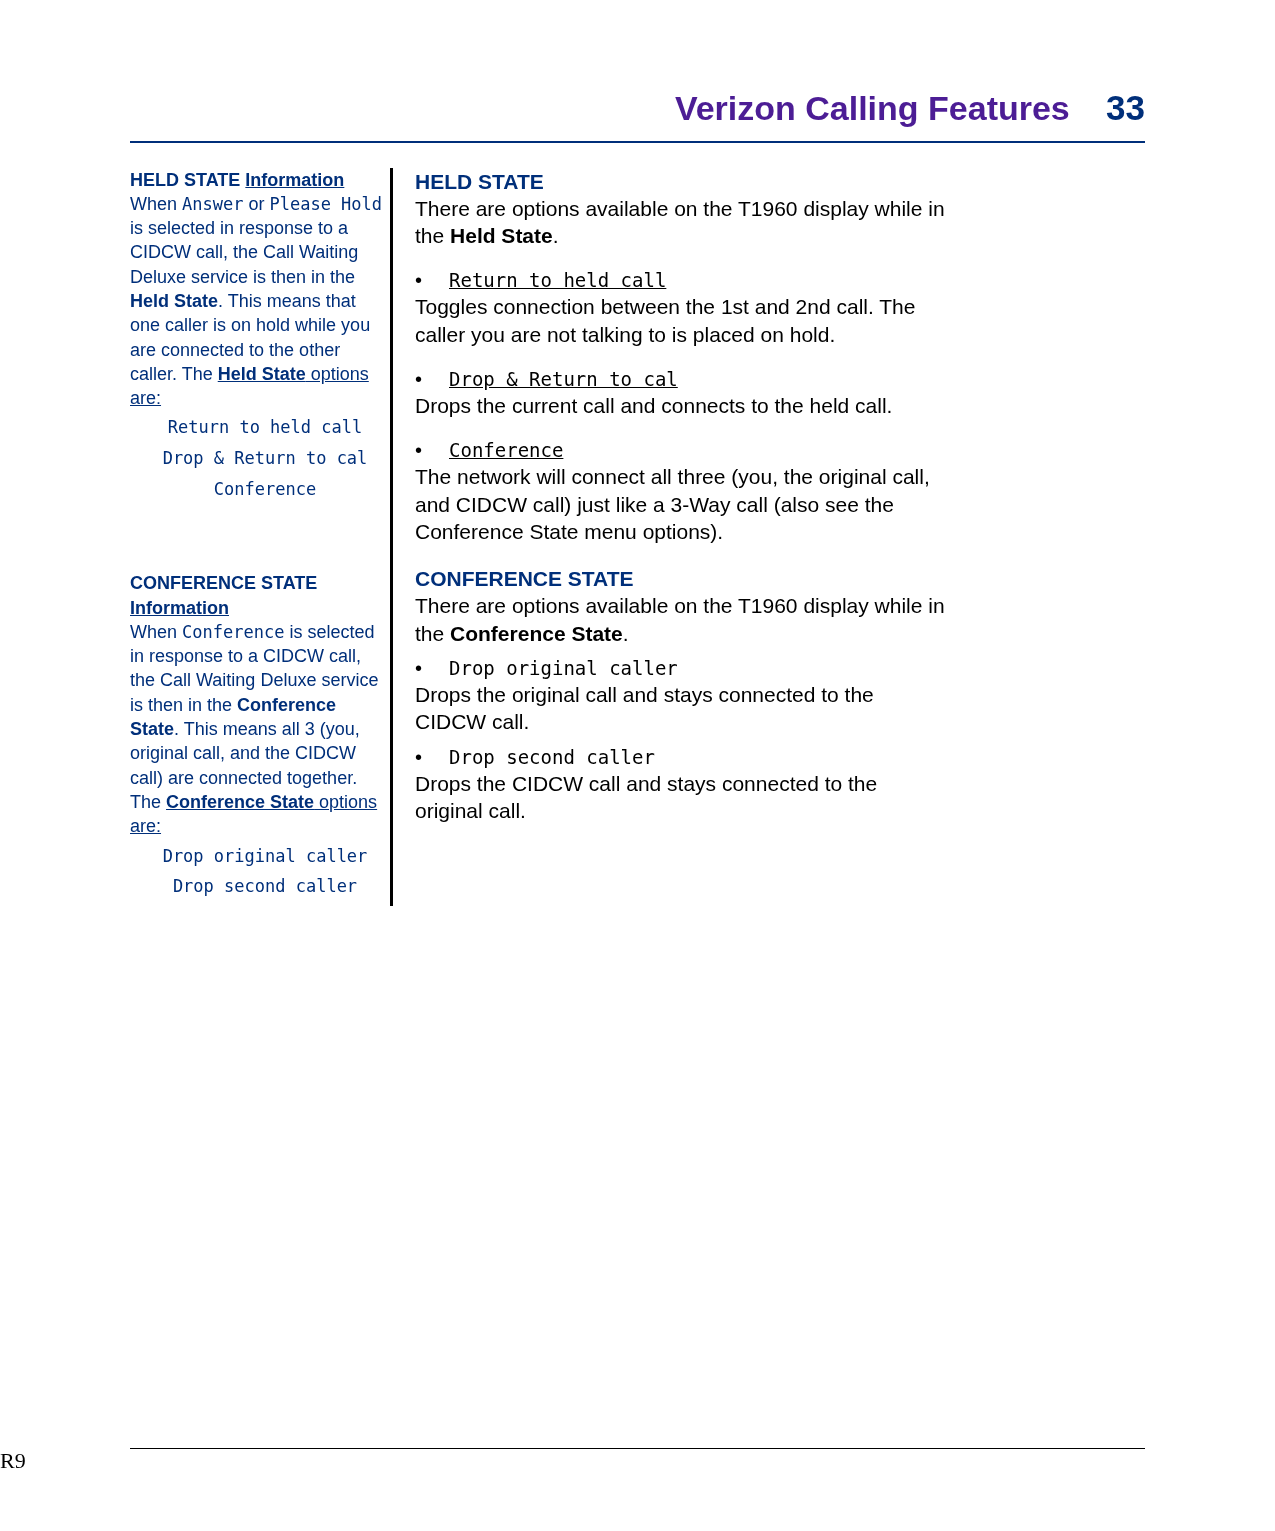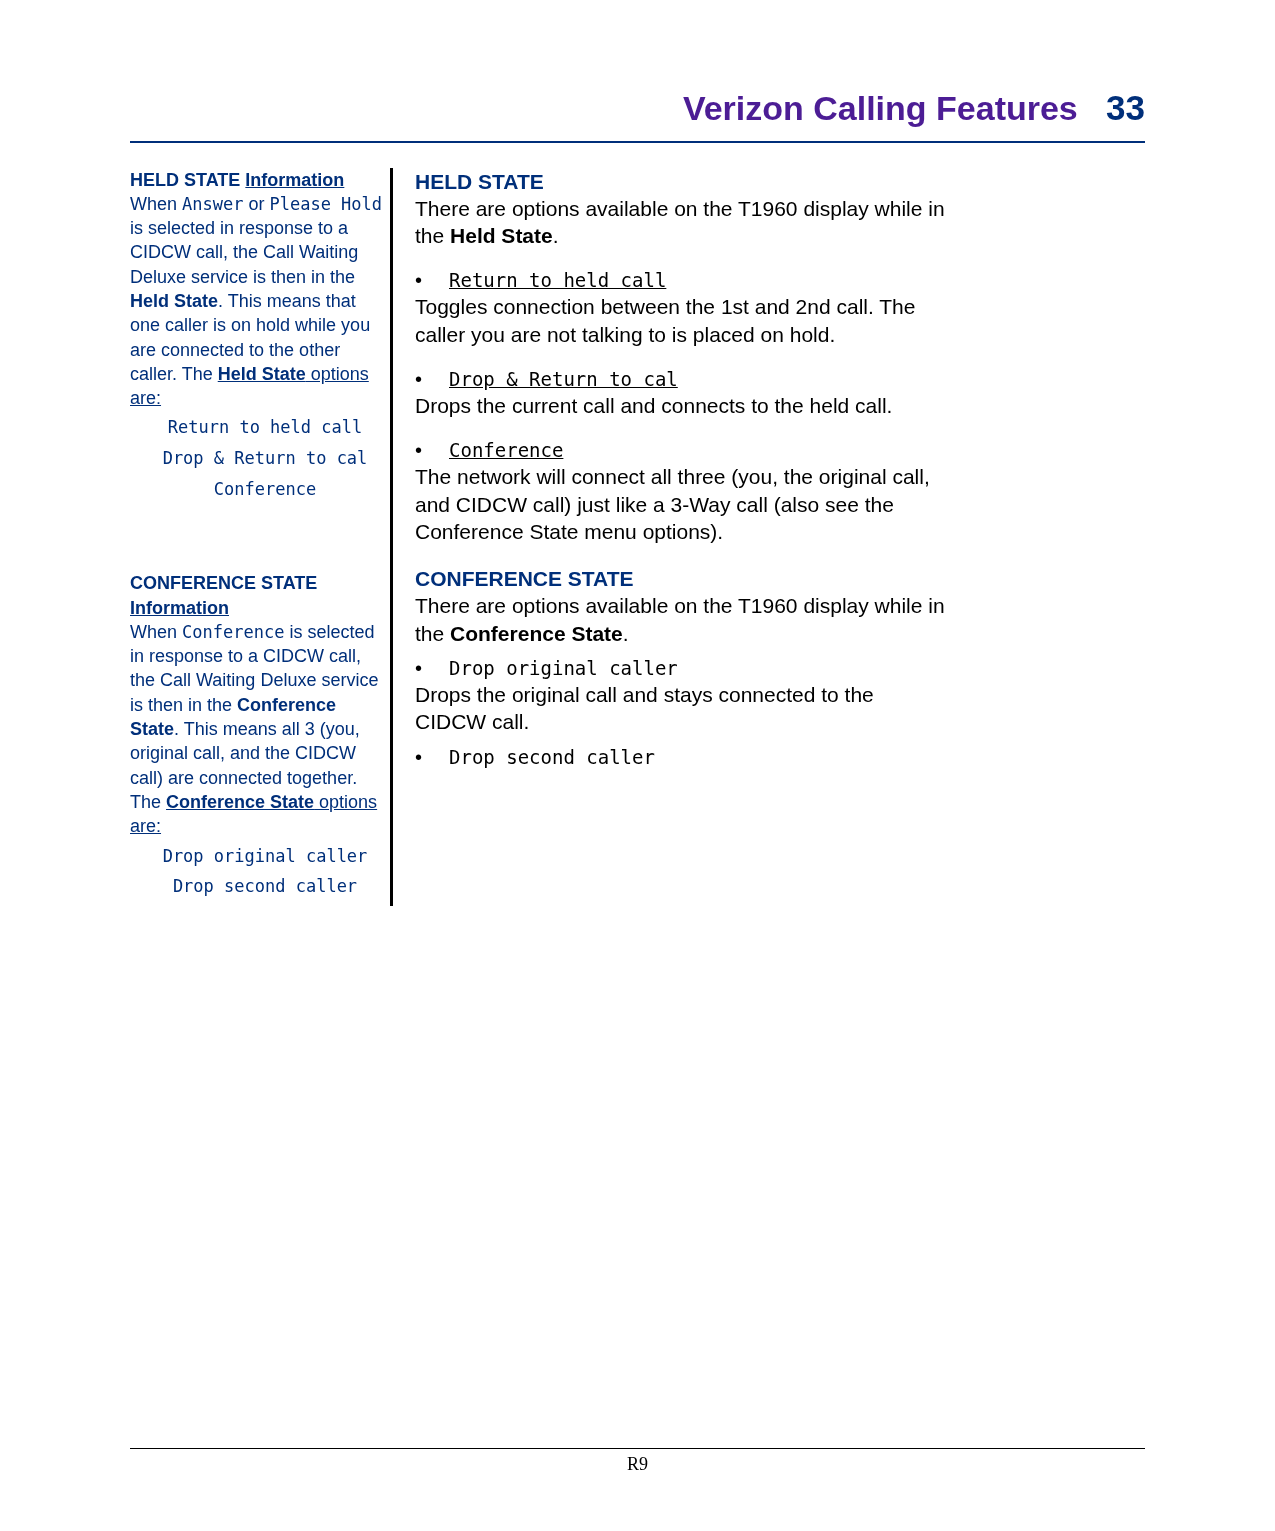--- a/index.html
+++ b/index.html
@@ -26,21 +26,21 @@
     color: #4c1d95;
     font-size: 34px;
     font-weight: bold;
     display: inline;
   }
   .header-page {
     color: #002f7a;
     font-size: 35px;
     font-weight: bold;
     display: inline;
-    margin-left: 23px;
+    margin-left: 31px;
   }
   .hr {
     border: none;
     border-top: 2px solid #002f7a;
     margin: 10px 0 25px 0;
   }
   .columns {
     display: flex;
     gap: 0;
   }
@@ -97,23 +97,23 @@
   .footer-line {
     position: absolute;
     left: 130px; right: 130px;
     bottom: 82px;
     border-top: 1px solid #000;
   }
   .footer-text {
     position: absolute;
     bottom: 55px;
     left: 0; right: 0;
-    text-align: center;
+    text-align: left;
     font-family: "Times New Roman", serif;
-    font-size: 18px;
+    font-size: 22px;
   }
   .conf-sidebar-block { margin-top: 70px; }
 </style>
 </head>
 <body>
 
 <div class="page">
 
   <div class="header">
     <span class="header-title">Verizon Calling Features</span>
@@ -192,20 +192,21 @@
         <div class="bullet-line tight">
           <span class="bullet-dot">•</span>
           <span class="bullet-label">Drop original caller</span>
         </div>
         <div class="desc">Drops the original call and stays connected to the CIDCW call.</div>
 
         <div class="bullet-line tight">
           <span class="bullet-dot">•</span>
           <span class="bullet-label">Drop second caller</span>
         </div>
+        <div class="desc">Drops the CIDCW call and stays connected to the original call.</div>
       </div>
 
     </div>
   </div>
 
   <div class="footer-line"></div>
   <div class="footer-text">R9</div>
 
 </div>
 

